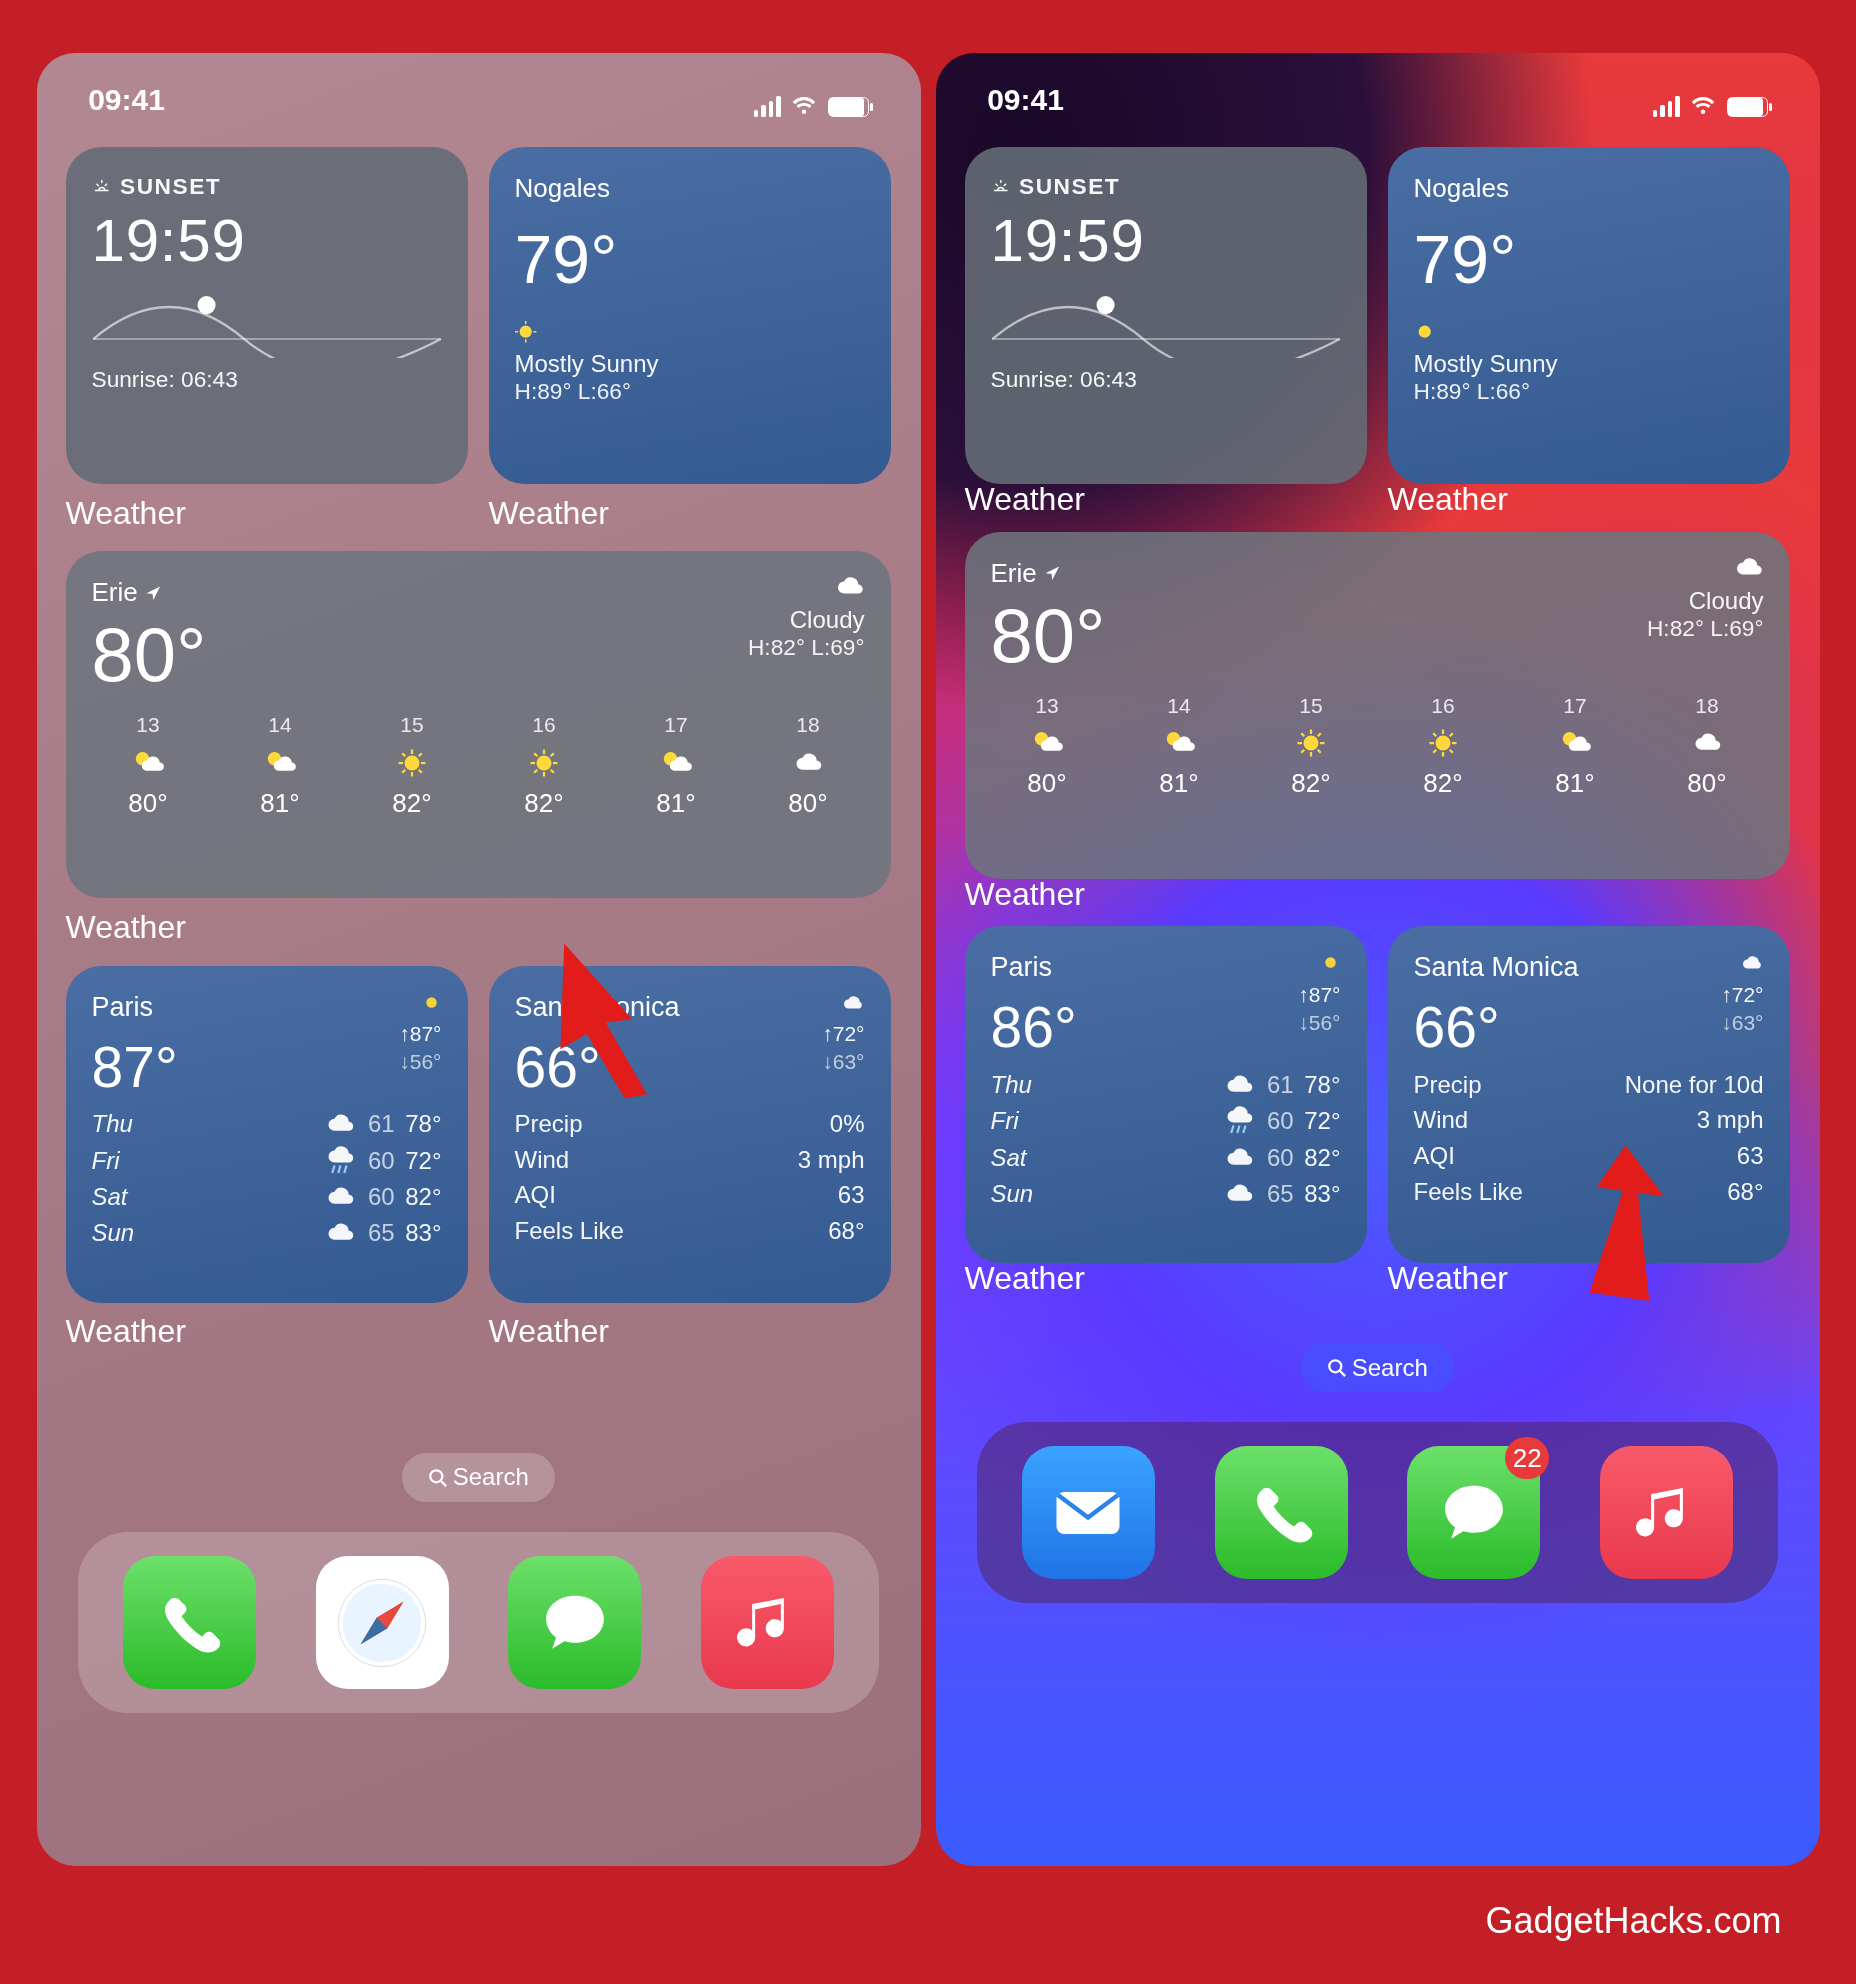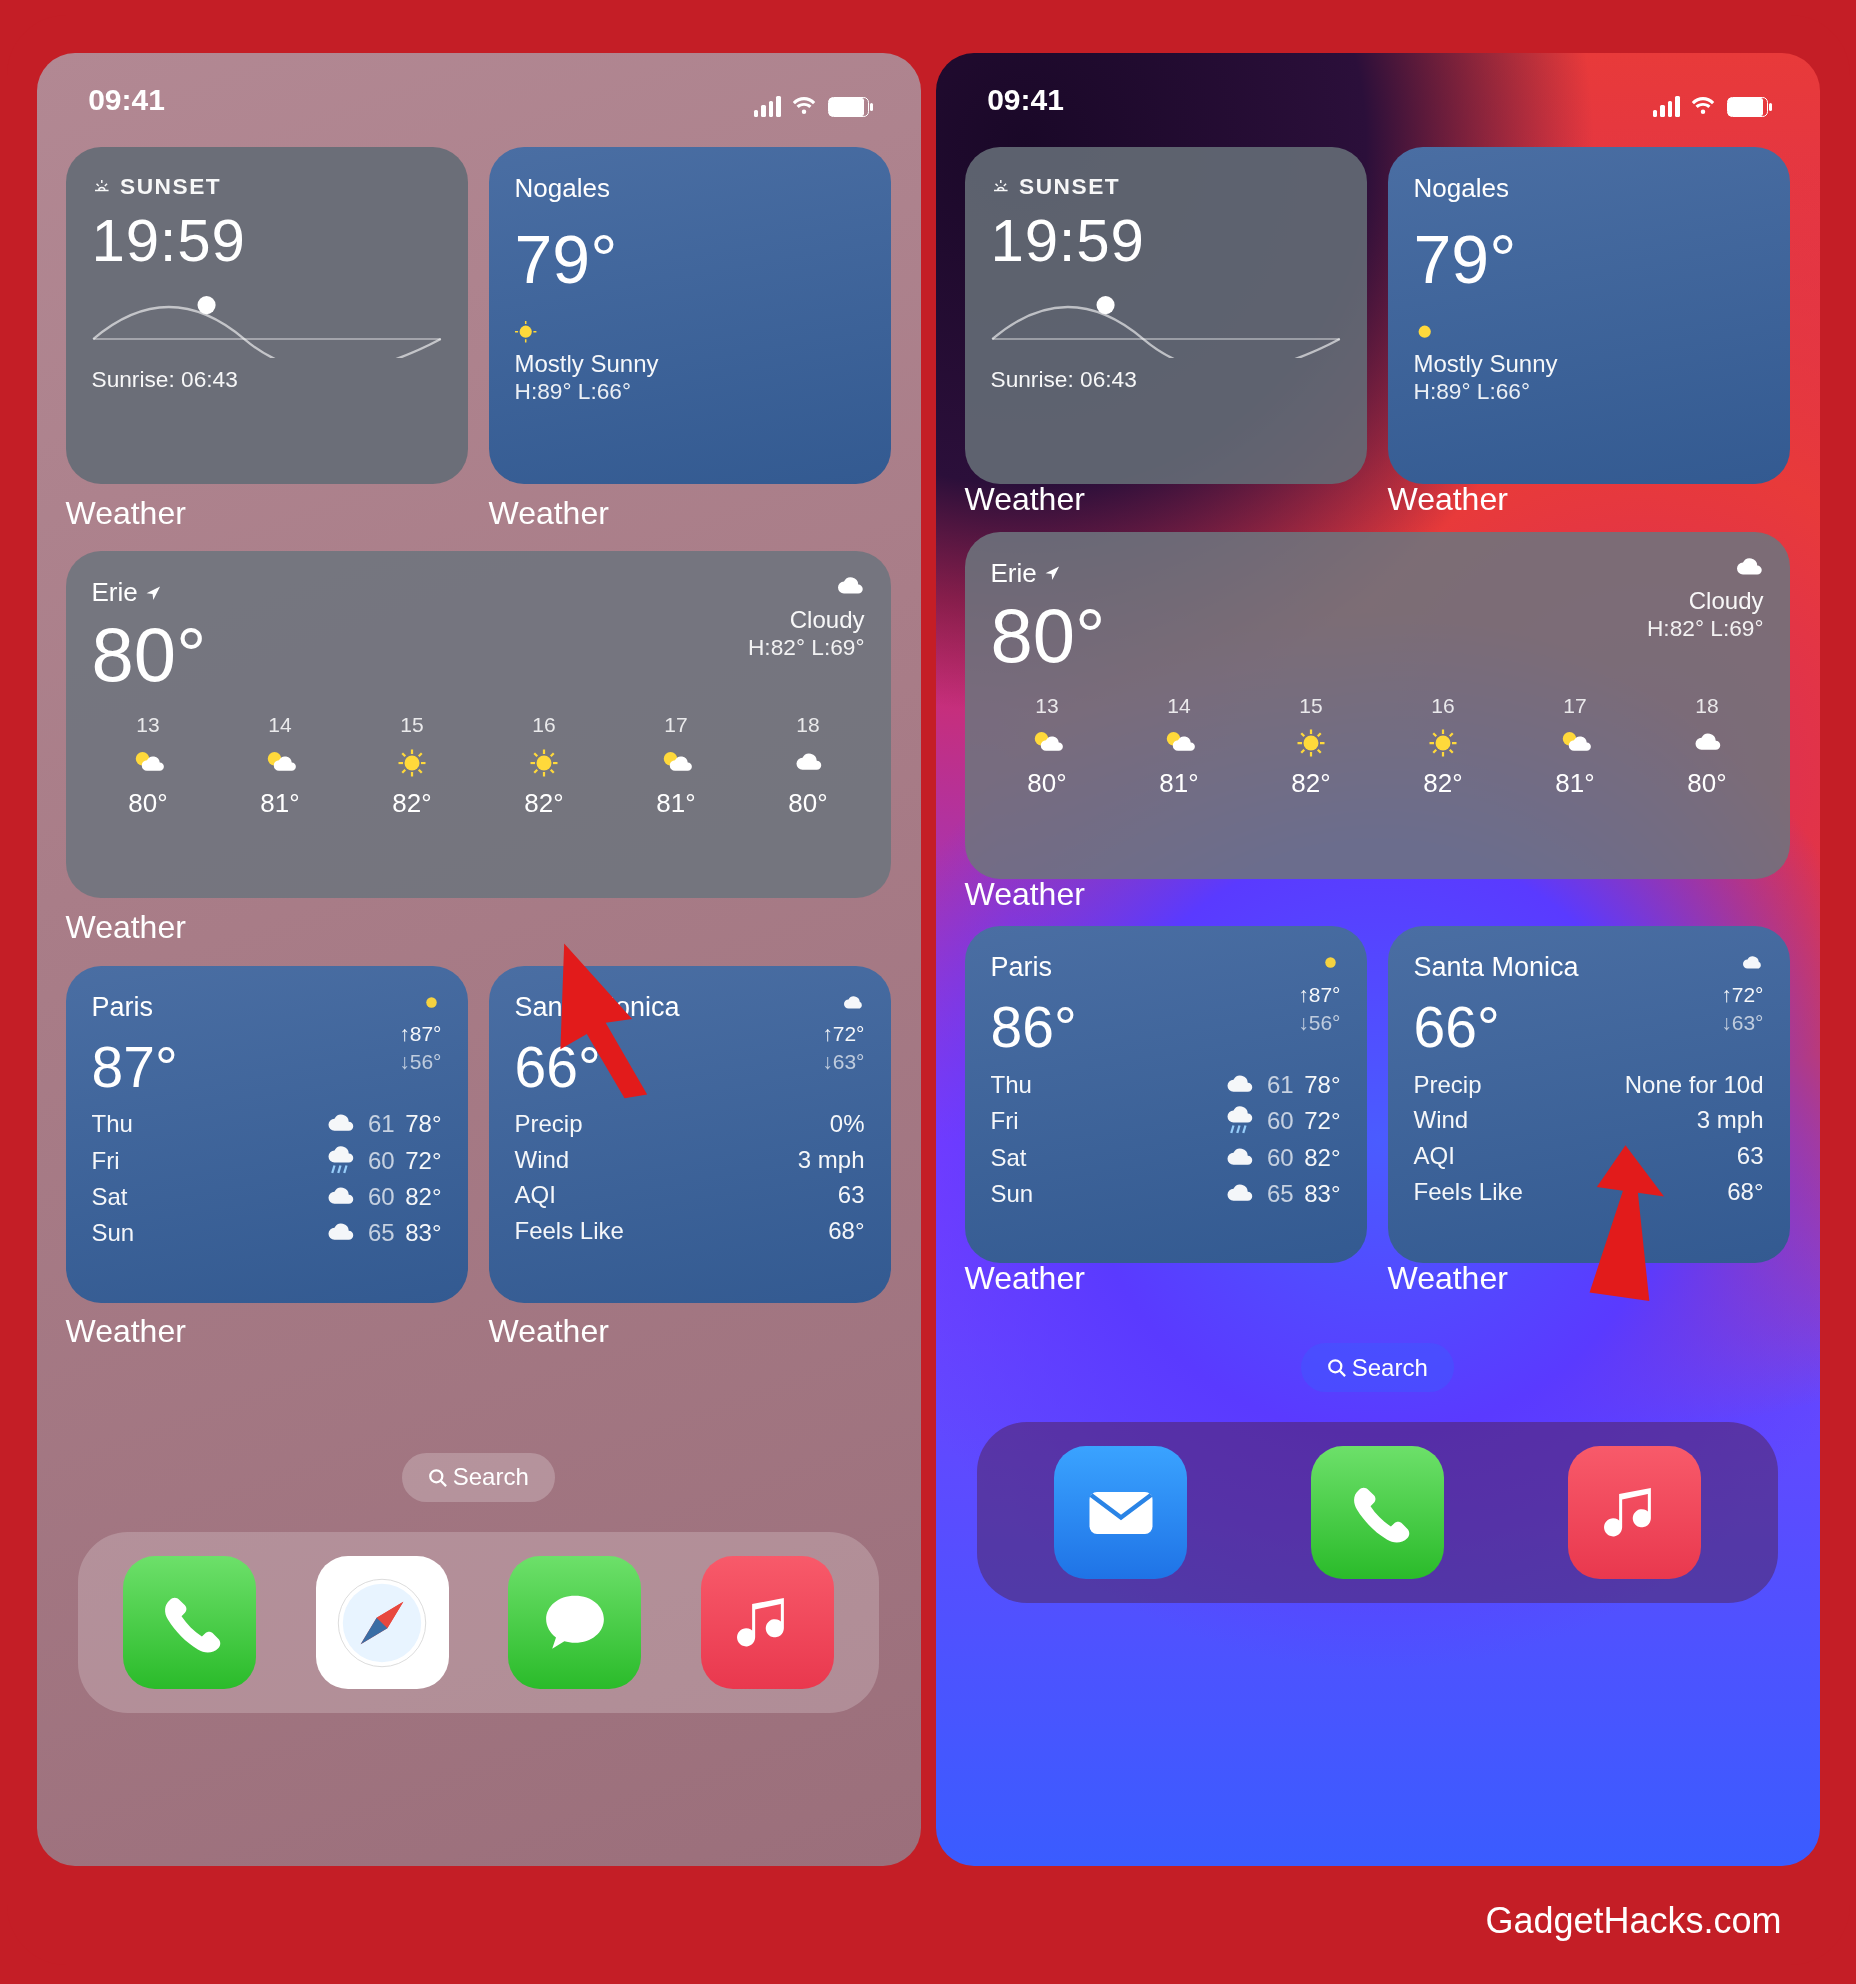--- a/index.html
+++ b/index.html
@@ -103,21 +103,21 @@
 
   
   .detail .head { display:flex; justify-content:space-between; align-items:flex-start;}
   .detail .city { font-size:27px; }
   .detail .temp { font-size:57px; line-height:1;}
   .detail .corner { text-align:right; font-size:21px; line-height:1.35; opacity:.95;}
   .detail .corner .up::before{content:"↑";}
   .detail .corner .dn::before{content:"↓";}
   .detail .rows { margin-top:10.6px; }
   .detail .r { display:flex; justify-content:space-between; font-size:24px; padding:3.8px 0; opacity:.95; align-items:center;}
-  .detail .r .lbl { display:flex; align-items:center; gap:10.6px;}
+  .detail .r .lbl { display:flex; align-items:center; gap:10.6px;font-style:italic;}
   .detail .r .mid { display:flex; align-items:center; gap:10.6px;}
   .detail .r .mid .v1 { opacity:.75;}
   
   
   .search { 
     background: rgba(255,255,255,.22); color:#fff; font-size:24px; 
     padding:10.6px 26px; border-radius:30px; display:flex; align-items:center; gap:5px;
     margin: 22.7px auto 7.6px auto; width:fit-content; font-weight:500;
   }
   .phone.right .search { background: rgba(60,90,255,.45);}
@@ -762,20 +762,26 @@
             <svg width="76" height="60" viewBox="0 0 100 80">
               <rect x="8" y="12" width="84" height="56" rx="10" fill="#fff"></rect>
               <path d="M10 16 L50 46 L90 16" stroke="#2a84e6" stroke-width="6" fill="none"></path>
             </svg>
           </div>
     <div class="appicon green">
             <svg width="68" height="68" viewBox="0 0 90 90">
               <path d="M22 16c4-4 10-4 14 0l8 8c3 3 3 8 0 11l-5 5c8 12 18 22 30 30l5-5c3-3 8-3 11 0l8 8c4 4 4 10 0 14-8 8-20 8-30 2-18-11-33-26-44-44-6-10-6-22 3-29z" fill="#fff" transform="scale(.9)"></path>
             </svg>
           </div>
+    <div class="appicon green">
+      <svg width="76" height="76" viewBox="0 0 100 100">
+              <path d="M50 14c22 0 38 14 38 31 0 17-16 31-38 31-5 0-10-1-14-2l-16 10 5-15c-8-6-13-15-13-24 0-17 16-31 38-31z" fill="#fff"></path>
+            </svg>
+      <span class="badge">22</span>
+    </div>
     <div class="appicon red">
             <svg width="68" height="68" viewBox="0 0 90 90">
               <path d="M28 64a12 12 0 11-4-9V20l42-8v40a12 12 0 11-4-9V20l-34 7z" fill="#fff"></path>
             </svg>
           </div>
   </div>
 </div>
 
 </div>
 <div class="attribution">GadgetHacks.com</div>

